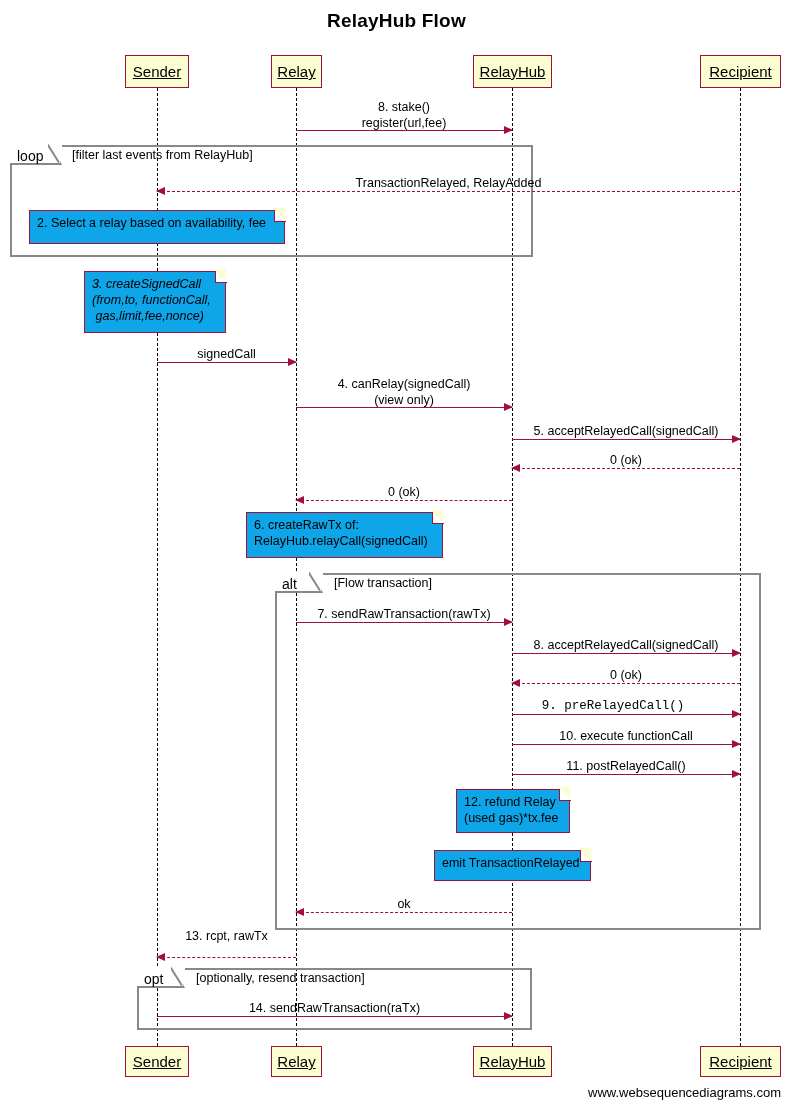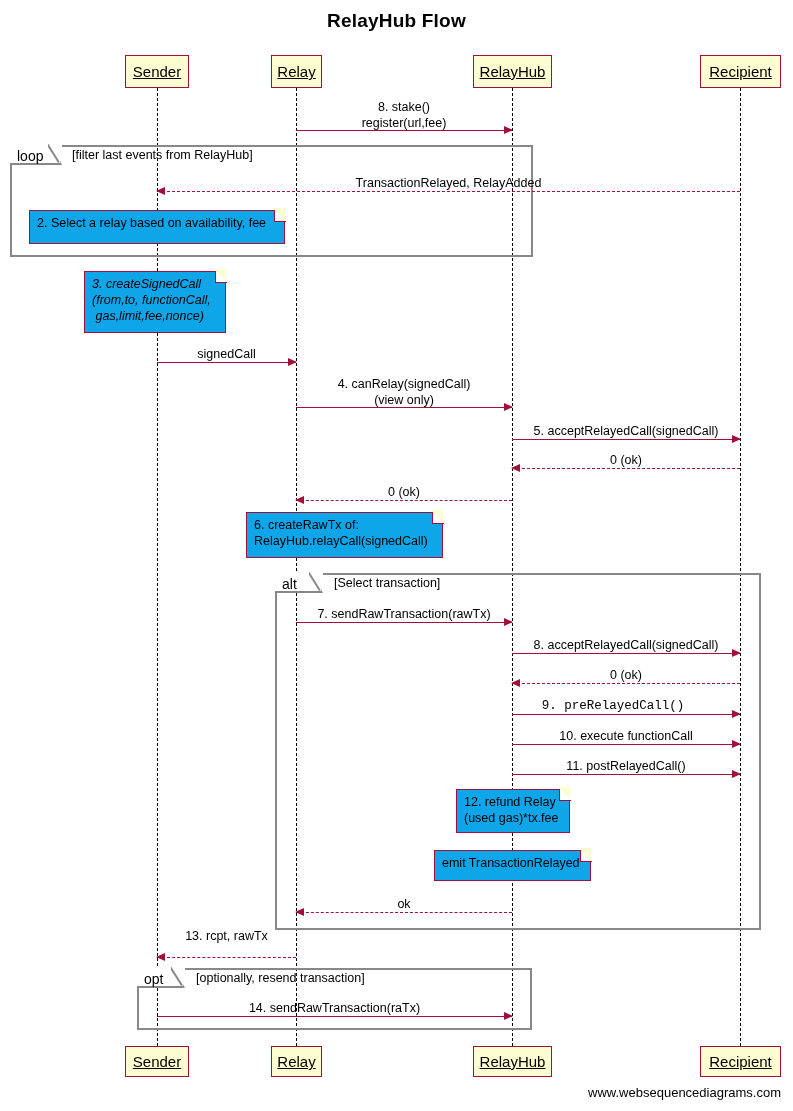--- a/index.html
+++ b/index.html
@@ -151,21 +151,21 @@
   </div>
   <div class="fragkw" style="left:17px;top:148px;">loop</div>
   <div class="fragcond" style="left:72px;top:148px;">[filter last events from RelayHub]</div>
 
   <div class="frag" style="left:275px;top:573px;width:486px;height:357px;"></div>
   <div class="fragtab" style="left:275px;top:573px;width:48px;">
     <div class="clipline"></div>
       <div class="clip"></div>
   </div>
   <div class="fragkw" style="left:282px;top:576px;">alt</div>
-  <div class="fragcond" style="left:334px;top:576px;">[Select transaction]</div>
+  <div class="fragcond" style="left:334px;top:576px;">[Flow transaction]</div>
 
   <div class="frag" style="left:137px;top:968px;width:395px;height:62px;"></div>
   <div class="fragtab" style="left:137px;top:968px;width:48px;">
     <div class="clipline"></div>
       <div class="clip"></div>
   </div>
   <div class="fragkw" style="left:144px;top:971px;">opt</div>
   <div class="fragcond" style="left:196px;top:971px;">[optionally, resend transaction]</div>
 
   <div class="actor" style="left:125px;top:55px;width:64px;height:33px;">

